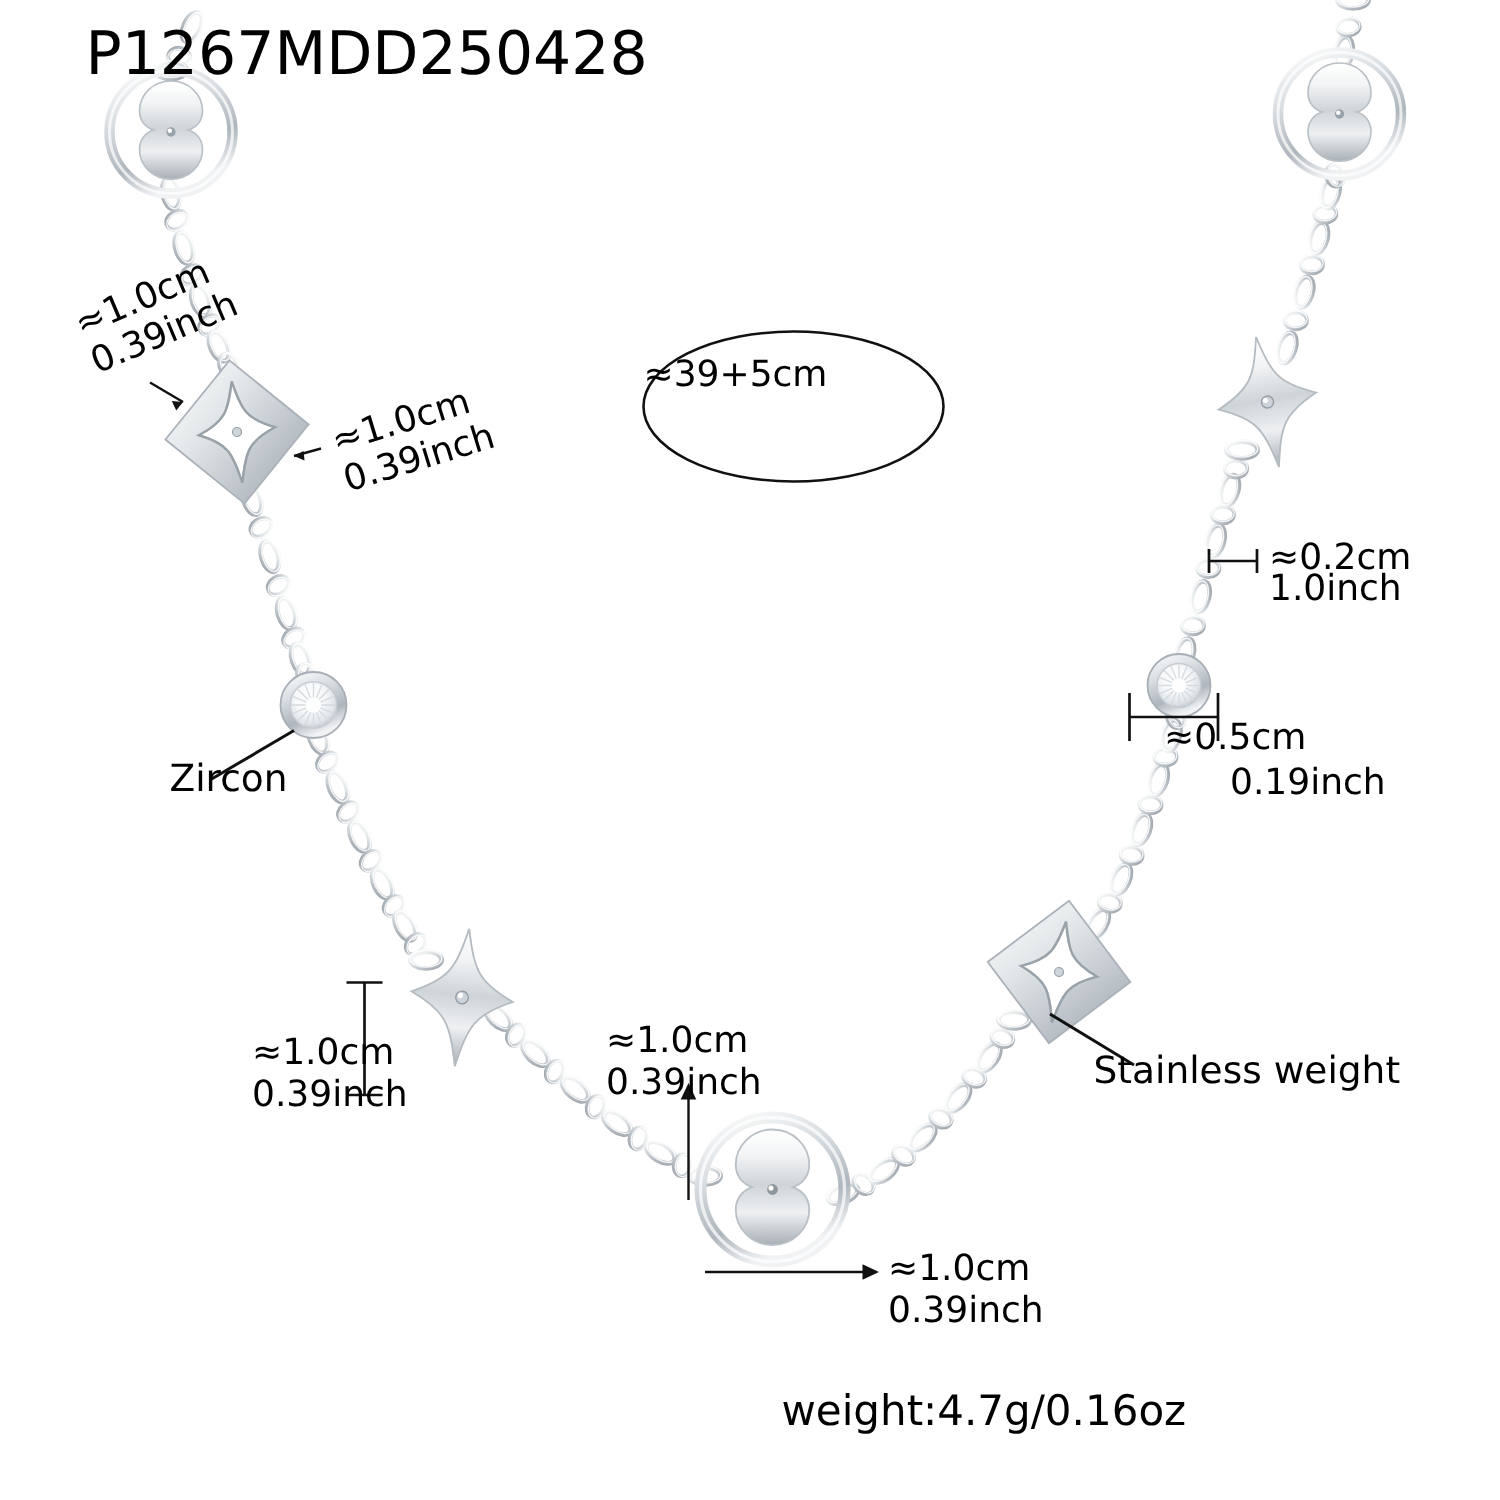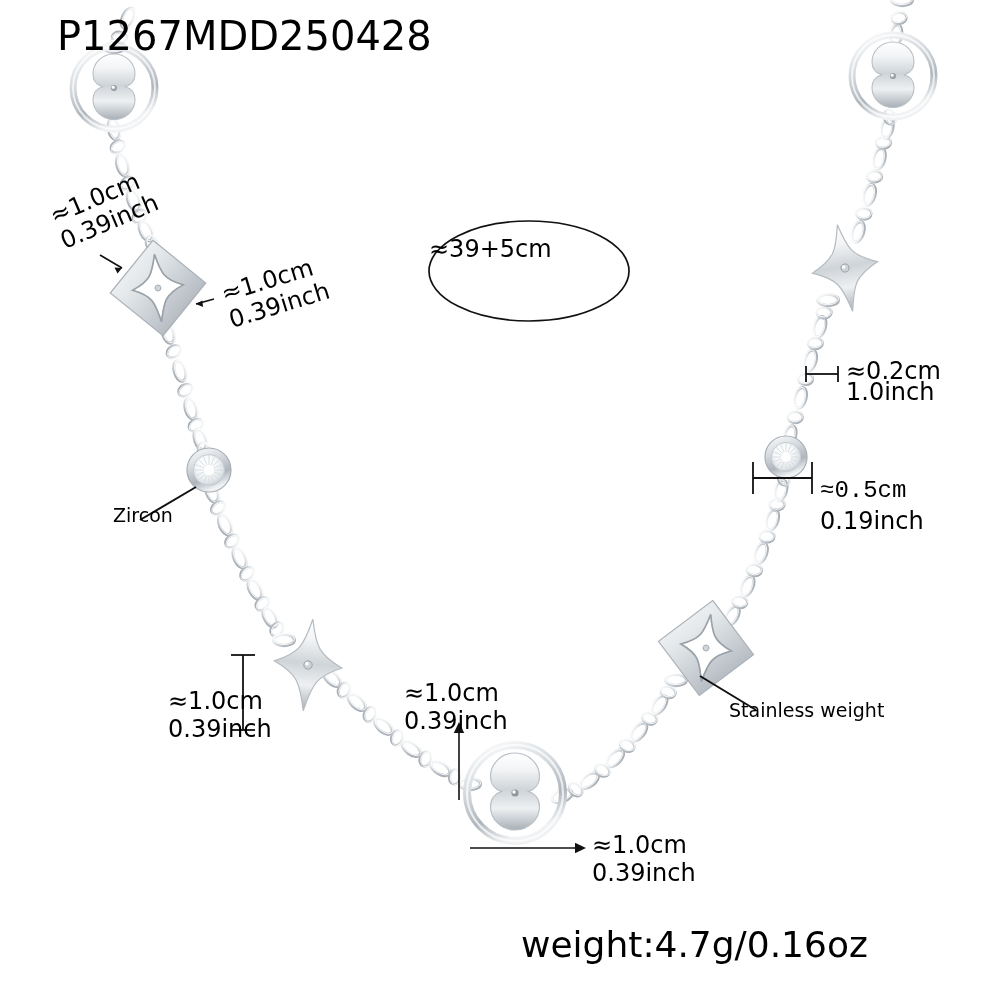--- a/index.html
+++ b/index.html
@@ -1,22 +1,22 @@
 <!DOCTYPE html>
 <html><head>
 <meta charset="utf-8">
 <style>
   html,body{margin:0;padding:0;background:#ffffff;}
   body{width:1000px;height:1000px;position:relative;overflow:hidden;
        font-family:"DejaVu Sans","Liberation Sans",sans-serif;color:#000;}
   #stage{position:absolute;left:0;top:0;width:864px;height:1000px;}
   .lbl{position:absolute;white-space:pre;line-height:1.12;}
   .sku{font-size:40px;letter-spacing:0px;}
-  .weight{font-size:36px;}
-  .note{font-size:19px;}
+  .weight{font-size:28px;}
+  .note{font-size:25px;}
   .dim{font-size:24px;}
   .dimL{font-size:24px;text-align:left;}
   svg{position:absolute;left:0;top:0;overflow:visible;}
 </style>
 </head>
 <body>
 
 <div id="stage">
 
   <svg width="1000" height="1000" viewBox="0 0 1000 1000">
@@ -290,21 +290,21 @@
   <div style="position:absolute;left:218px;top:282px;transform:rotate(-17deg);transform-origin:0 0;">
     <div class="lbl dimL" style="position:relative;">≈1.0cm</div>
     <div class="lbl dimL" style="position:relative;">0.39inch</div>
   </div>
 
   <div class="lbl note" style="left:113px;top:505px;">Zircon</div>
 
   <div class="lbl dimL" style="left:846px;top:358px;">≈0.2cm</div>
   <div class="lbl dimL" style="left:846px;top:379px;">1.0inch</div>
 
-  <div class="lbl dimL" style="left:820px;top:478px;font-family:Liberation Mono, monospace;">≈0.5cm</div>
+  <div class="lbl dimL" style="left:776px;top:478px;">≈0.5cm</div>
   <div class="lbl dimL" style="left:820px;top:508px;">0.19inch</div>
 
   <div class="lbl dim" style="left:168px;top:688px;width:120px;">≈1.0cm</div>
   <div class="lbl dim" style="left:168px;top:716px;width:120px;">0.39inch</div>
 
   <div class="lbl dim" style="left:404px;top:680px;width:124px;">≈1.0cm</div>
   <div class="lbl dim" style="left:404px;top:708px;width:124px;">0.39inch</div>
 
   <div class="lbl dimL" style="left:592px;top:832px;">≈1.0cm</div>
   <div class="lbl dimL" style="left:592px;top:860px;">0.39inch</div>

